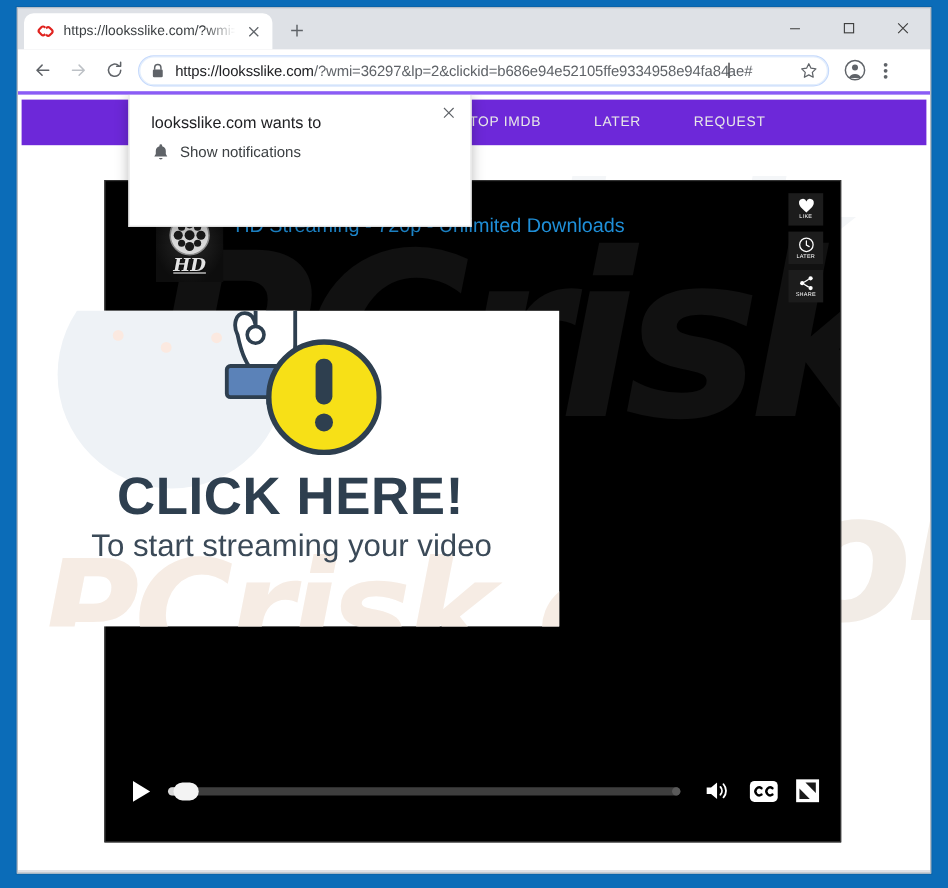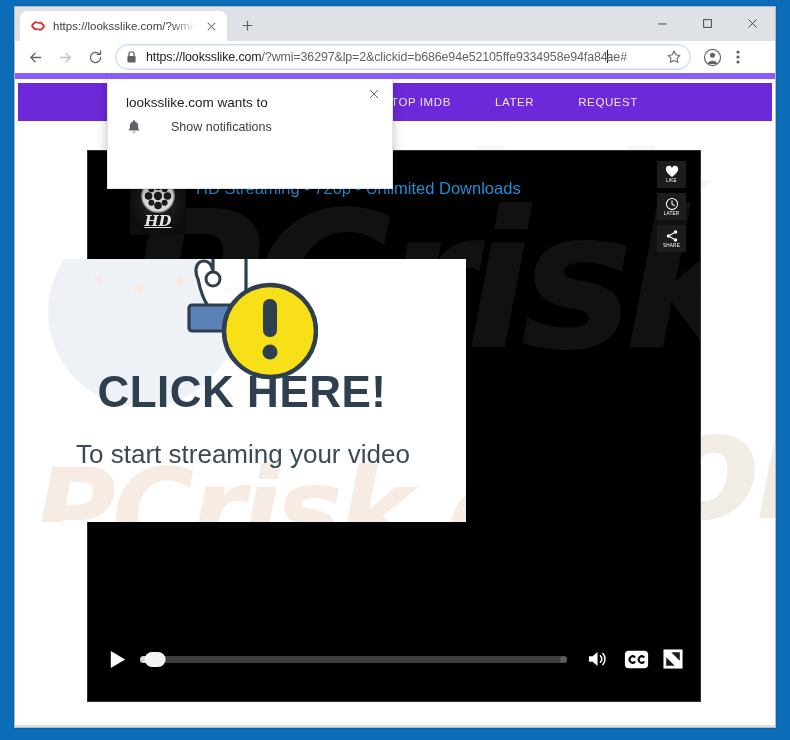--- a/index.html
+++ b/index.html
@@ -70,21 +70,21 @@
     color: #3b3b3b;
   }
 
   
   #toolbar {
     height: 38px;
     background: #ffffff;
     display: flex; align-items: center;
     padding: 0 26px 0 6px;
     gap: 2px;
-    border-bottom: 6px solid #8b5cf6;
+    border-bottom: 3px solid #8b5cf6;
   }
   .nav-btn {
     width: 28px; height: 28px;
     display: flex; align-items: center; justify-content: center;
     color: #5f6368;
     flex: none;
   }
   .nav-btn.disabled { color: #bdc1c6; }
   #omnibox {
     flex: 1 1 auto;
@@ -339,21 +339,21 @@
     user-select: none; pointer-events: none;
     letter-spacing: -4px;
   }
   #hand-graphic {
     position: absolute;
     left: 140px; top: -92px;
     width: 160px; height: 230px;
   }
   #overlay-title {
     position: absolute;
-    left: 0; right: 0; top: 108px;
+    left: 0; right: 0; top: 130px;
     text-align: center;
     font-size: 44px;
     font-weight: bold;
     color: #2e3f4f;
     letter-spacing: .5px;
   }
   #overlay-subtitle {
     position: absolute;
     left: 2px; right: 0; top: 180px;
     text-align: center;
@@ -381,21 +381,21 @@
   }
   #bubble-title {
     position: absolute;
     left: 18px; top: 16px;
     font-size: 13.5px;
     color: #202124;
   }
   #bubble-row {
     position: absolute;
     left: 18px; top: 40px;
-    display: flex; align-items: center; gap: 29px;
+    display: flex; align-items: center; gap: 8px;
   }
   #bell-icon { width: 16px; height: 16px; flex: none; }
   #bubble-option-label { font-size: 12.5px; color: #3c4043; }
   #bubble-buttons {
     position: absolute;
     right: 14px; bottom: 11px;
     display: flex; gap: 8px;
   }
   .bubble-btn {
     min-width: 58px;

